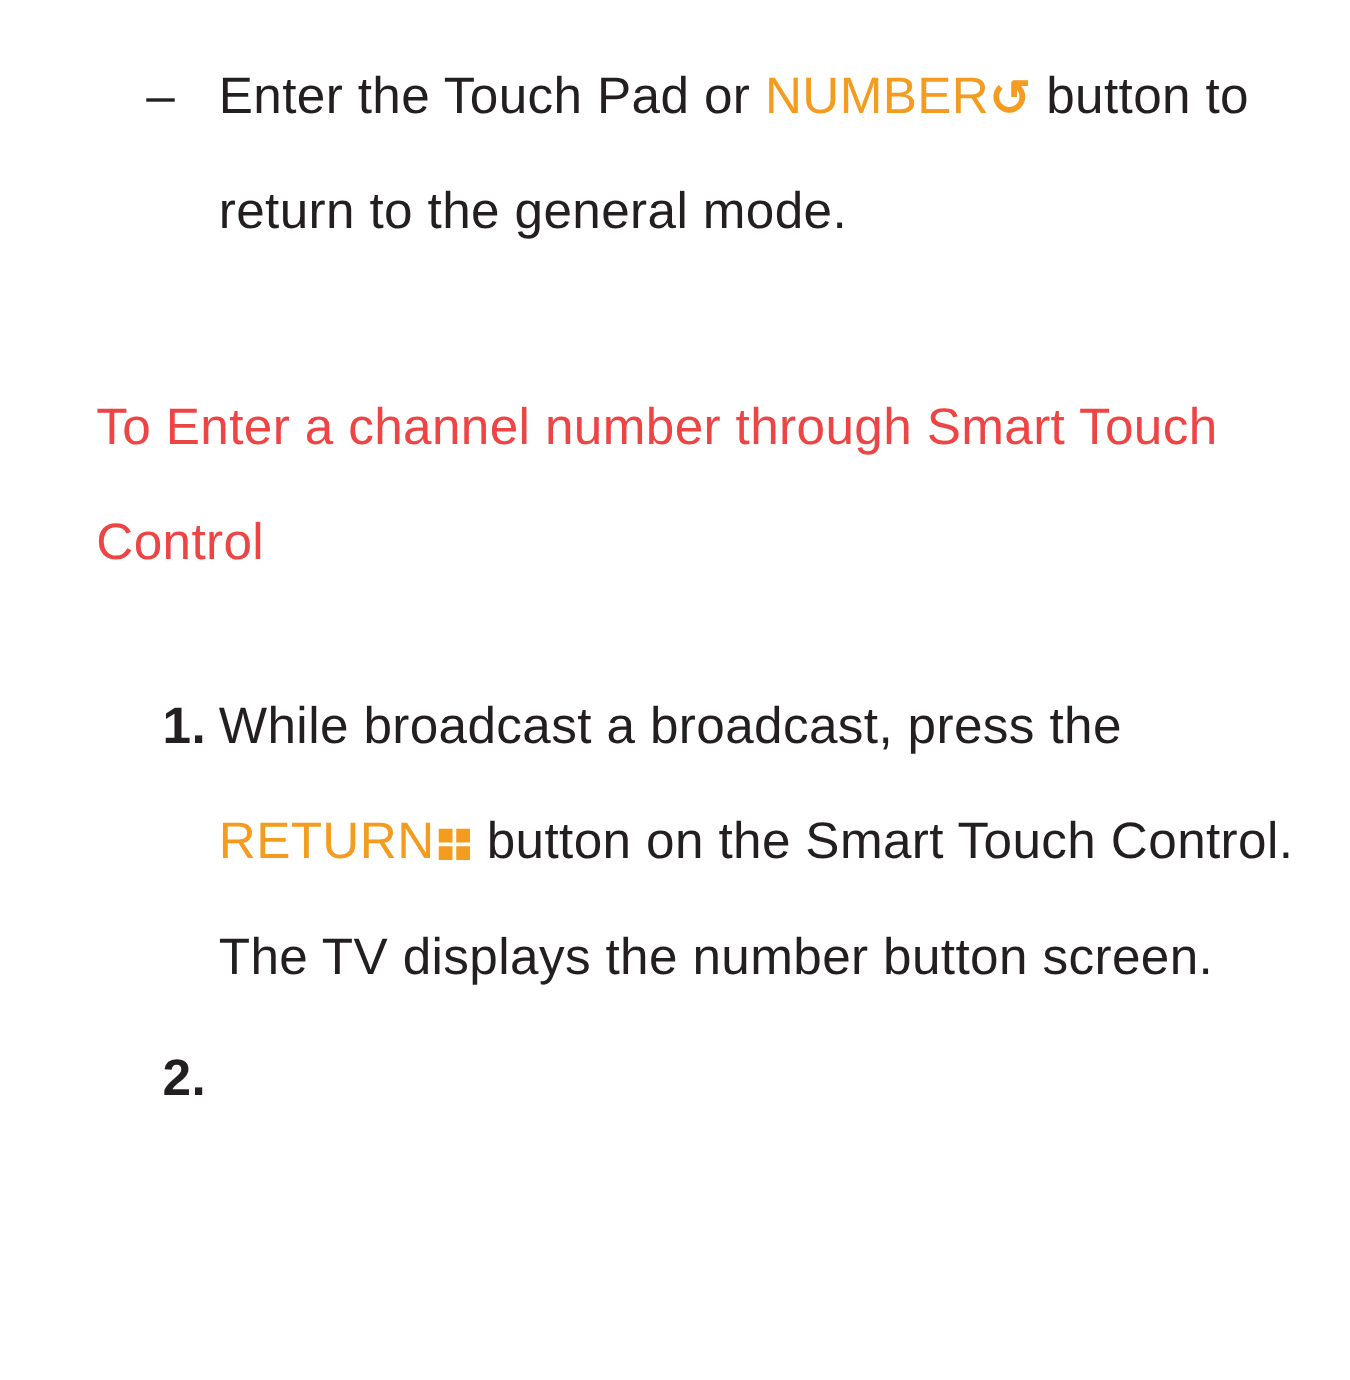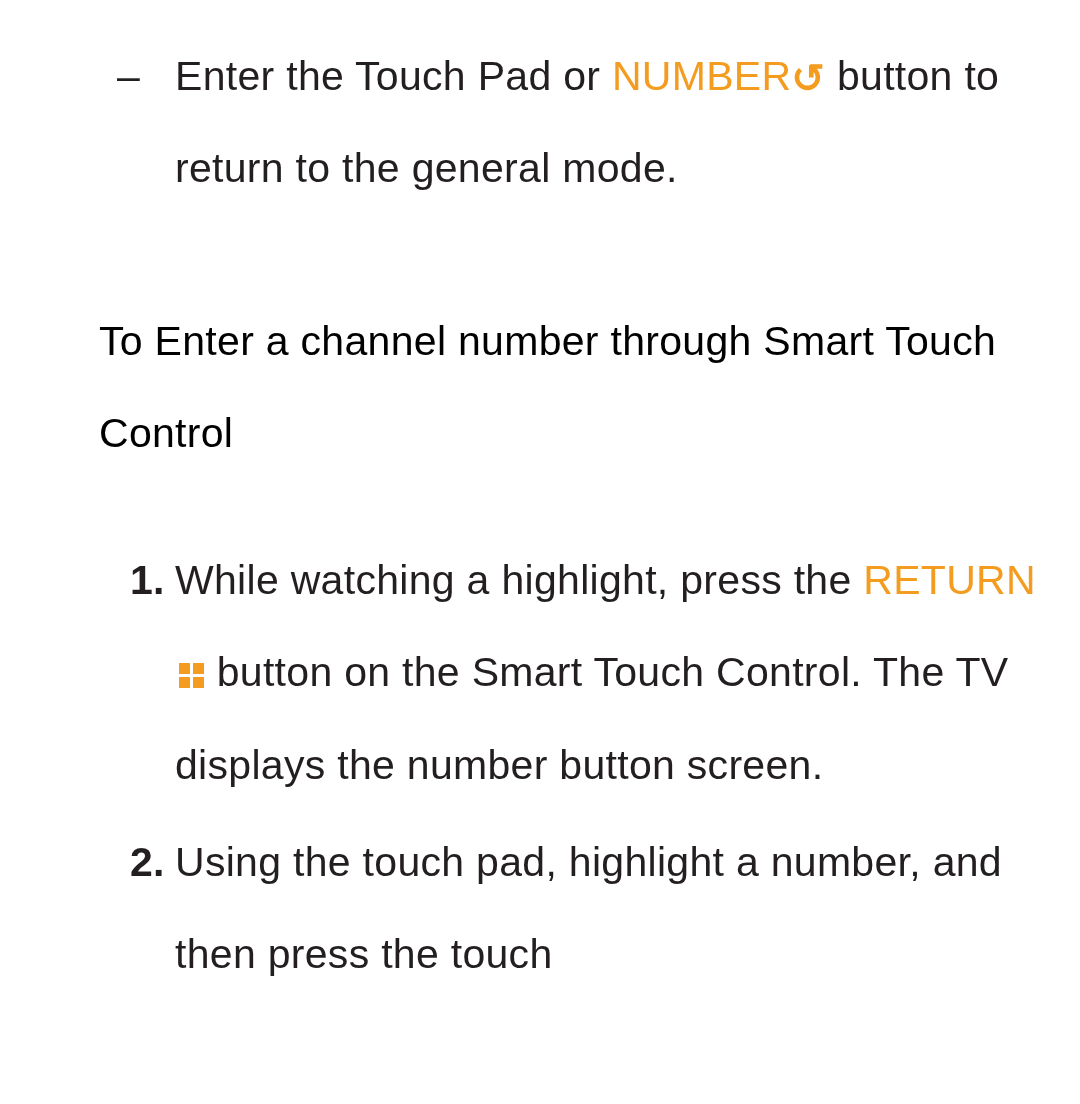--- a/index.html
+++ b/index.html
@@ -18,22 +18,22 @@
       padding-left: 175px;
       position: relative;
       margin-bottom: 80px;
     }
     .dash {
       position: absolute;
       left: 117px;
       top: 0;
     }
     .heading {
-      color: #000000;
-      padding-left: 99px;
+      color: #ef4444;
+      padding-left: 77px;
       margin-bottom: 55px;
     }
     .list {
       padding-left: 175px;
     }
     .list-item {
       position: relative;
       margin-bottom: 5px;
     }
     .list-num {
@@ -72,19 +72,18 @@
 <div class="dash-item">
   <span class="dash">–</span>
   <span>Enter the Touch Pad or </span><span class="accent">NUMBER</span><span class="return-icon">↻</span><span> button to return to the general mode.</span>
 </div>
 
 <div class="heading">To Enter a channel number through Smart Touch Control</div>
 
 <div class="list">
   <div class="list-item">
     <span class="list-num">1.</span>
-    <span>While watching a highlight, press the </span><span class="accent">RETURN</span><span class="number-icon"><span class="row"><span class="sq"></span><span class="sq"></span></span><span class="row"><span class="sq"></span><span class="sq"></span></span></span><span> button on the Smart Touch Control. The TV displays the number button screen.</span>
+    <span>While broadcast a broadcast, press the </span><span class="accent">RETURN</span><span class="number-icon"><span class="row"><span class="sq"></span><span class="sq"></span></span><span class="row"><span class="sq"></span><span class="sq"></span></span></span><span> button on the Smart Touch Control. The TV displays the number button screen.</span>
   </div>
   <div class="list-item">
     <span class="list-num">2.</span>
-    <span>Using the touch pad, highlight a number, and then press the touch</span>
   </div>
 </div>
 
 </body></html>

